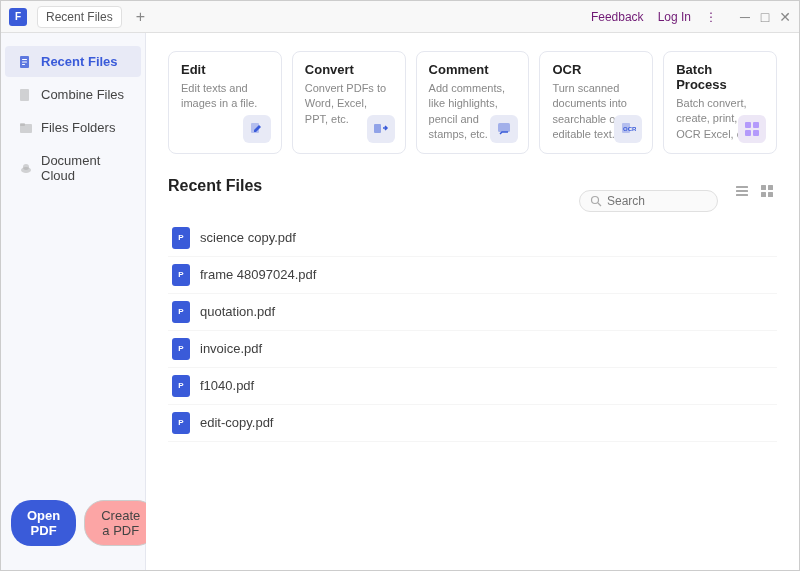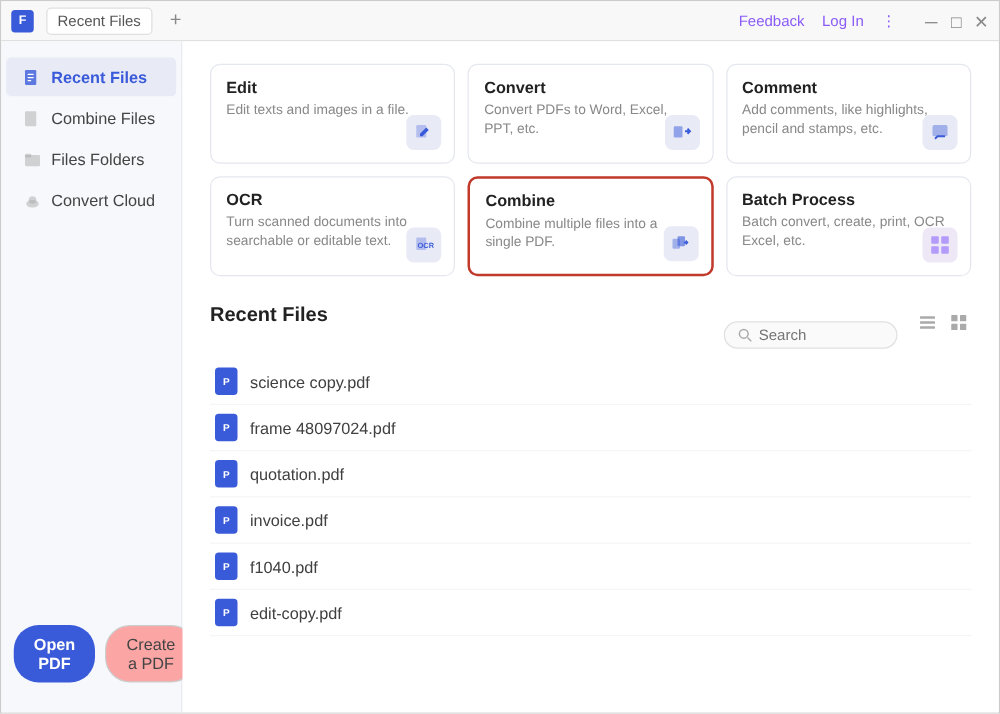--- a/index.html
+++ b/index.html
@@ -63,21 +63,21 @@
       cursor: pointer;
       padding: 0 4px;
     }
     .title-bar-right {
       display: flex;
       align-items: center;
       gap: 14px;
     }
     .title-bar-right span {
       font-size: 12px;
-      color: #8b5cf6;
+      color: #701a75;
       cursor: pointer;
     }
     .win-controls {
       display: flex;
       gap: 8px;
       margin-left: 8px;
     }
     .win-btn {
       width: 12px;
       height: 12px;
@@ -176,21 +176,21 @@
       margin-bottom: 14px;
     }
     .more-btn {
       color: #888;
       font-size: 18px;
       cursor: pointer;
       letter-spacing: 2px;
     }
     .tools-grid {
       display: grid;
-      grid-template-columns: 1fr 1fr 1fr;
+      grid-template-columns: 1fr 1fr 1fr 1fr 1fr;
       gap: 10px;
       margin-bottom: 20px;
     }
     .tool-card {
       border: 1px solid #e5e7ef;
       border-radius: 8px;
       padding: 10px 12px;
       cursor: pointer;
       position: relative;
       background: #fff;
@@ -344,21 +344,21 @@
           <rect x="1" y="3" width="12" height="9" rx="1" fill="#aaa" opacity="0.5"></rect>
           <rect x="1" y="2" width="5" height="3" rx="1" fill="#aaa" opacity="0.5"></rect>
         </svg>
         <span>Files Folders</span>
       </div>
       <div class="sidebar-item">
         <svg class="sidebar-icon" viewBox="0 0 14 14" fill="none">
           <ellipse cx="7" cy="9" rx="5" ry="3" fill="#aaa" opacity="0.5"></ellipse>
           <circle cx="7" cy="6" r="3" fill="#aaa" opacity="0.5"></circle>
         </svg>
-        <span>Convert Cloud</span>
+        <span>Document Cloud</span>
       </div>
 
       <div class="sidebar-bottom">
         <button class="btn-open-pdf">Open PDF</button>
         <button class="btn-create-pdf">Create a PDF</button>
       </div>
     </div>
 
     <div class="content">
 
@@ -401,31 +401,20 @@
           <div class="tool-card-title">OCR</div>
           <div class="tool-card-desc">Turn scanned documents into searchable or editable text.</div>
           <div class="tool-card-icon icon-blue">
             <svg width="16" height="16" viewBox="0 0 16 16" fill="none">
               <rect x="2" y="2" width="8" height="10" rx="1" fill="#3a5bd9" opacity="0.3"></rect>
               <text x="3" y="10" font-size="6" fill="#3a5bd9" font-weight="bold">OCR</text>
             </svg>
           </div>
         </div>
 
-        <div class="tool-card highlighted">
-          <div class="tool-card-title">Combine</div>
-          <div class="tool-card-desc">Combine multiple files into a single PDF.</div>
-          <div class="tool-card-icon icon-blue">
-            <svg width="16" height="16" viewBox="0 0 16 16" fill="none">
-              <rect x="1" y="4" width="6" height="8" rx="1" fill="#3a5bd9" opacity="0.4"></rect>
-              <rect x="5" y="2" width="6" height="8" rx="1" fill="#3a5bd9" opacity="0.6"></rect>
-              <path d="M10 7l3 0M11.5 5.5l1.5 1.5-1.5 1.5" stroke="#3a5bd9" stroke-width="1.2"></path>
-            </svg>
-          </div>
-        </div>
 
         <div class="tool-card">
           <div class="tool-card-title">Batch Process</div>
           <div class="tool-card-desc">Batch convert, create, print, OCR Excel, etc.</div>
           <div class="tool-card-icon icon-purple">
             <svg width="16" height="16" viewBox="0 0 16 16" fill="none">
               <rect x="1" y="1" width="6" height="6" rx="1" fill="#7c4dff" opacity="0.5"></rect>
               <rect x="9" y="1" width="6" height="6" rx="1" fill="#7c4dff" opacity="0.5"></rect>
               <rect x="1" y="9" width="6" height="6" rx="1" fill="#7c4dff" opacity="0.5"></rect>
               <rect x="9" y="9" width="6" height="6" rx="1" fill="#7c4dff" opacity="0.5"></rect>

